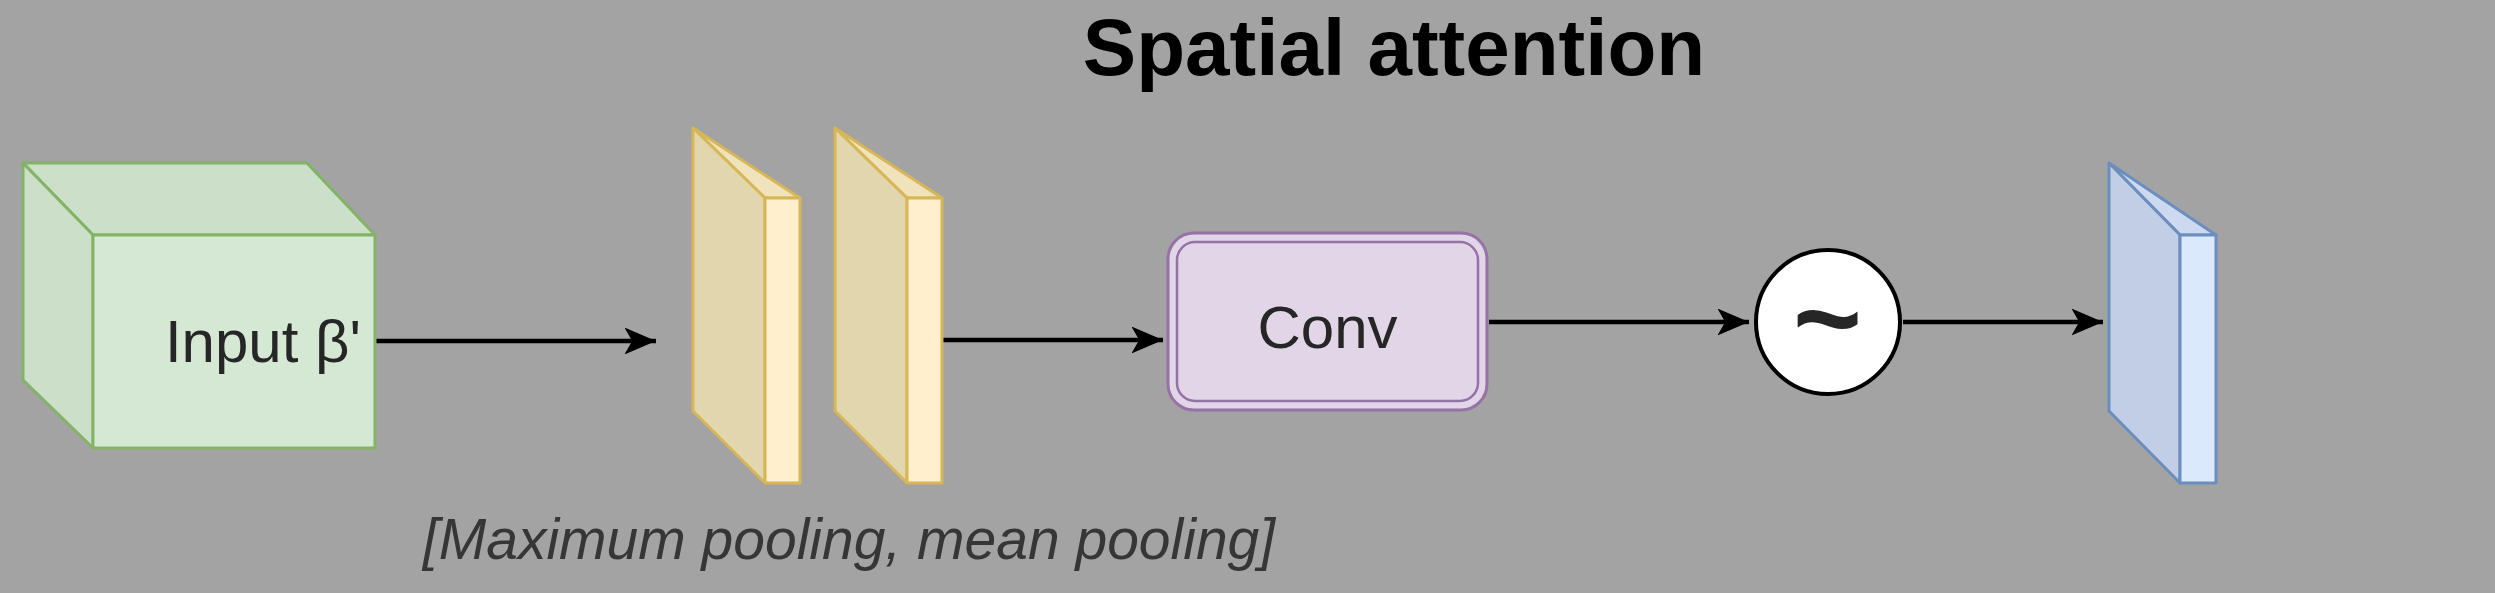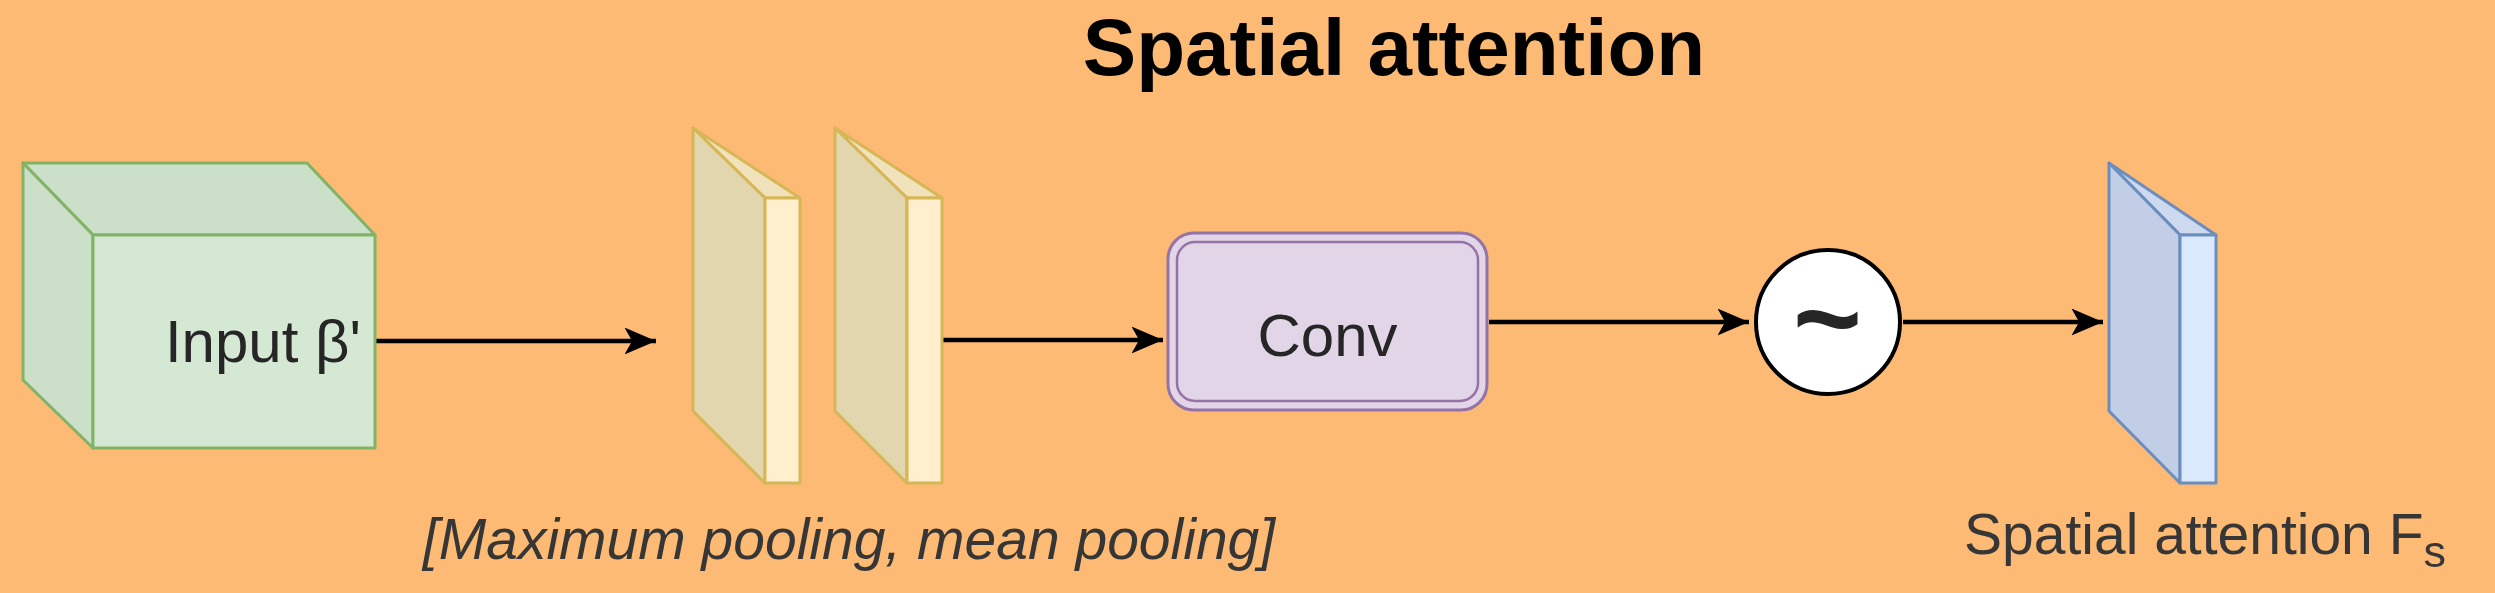--- a/index.html
+++ b/index.html
@@ -1,20 +1,20 @@
 <!DOCTYPE html>
 <html><head>
 <meta charset="utf-8">
 <style>
   html, body { margin: 0; padding: 0; background: #ffffff; }
   .canvas {
     position: relative;
     width: 2495px;
     height: 593px;
-    background: #fdba74;
+    background: #a3a3a3;
     font-family: "Liberation Sans", "DejaVu Sans", sans-serif;
     overflow: hidden;
   }
   .layer {
     position: absolute;
     left: 0; top: 0;
     width: 2495px; height: 593px;
   }
   .txt {
     position: absolute;
@@ -30,21 +30,21 @@
     color: #000000;
   }
   .node-label {
     display: flex;
     align-items: center;
     justify-content: center;
     font-size: 60px;
     color: #262626;
   }
   .input-label  { left: 93px;  top: 235px; width: 340px; height: 213px; text-align: right; }
-  .conv-label   { left: 1168px; top: 233px; width: 319px; height: 206px; }
+  .conv-label   { left: 1168px; top: 225px; width: 319px; height: 206px; }
   .tilde-label  {
     left: 1756px; top: 251px; width: 143px; height: 142px;
     font-size: 118px; font-weight: bold;
     transform: translateY(-4px);
   }
   .caption { font-size: 57px; color: #363636; }
   .pooling-caption { left: 849px;  top: 511px; transform: translateX(-50%); font-style: italic; }
   .output-caption  { left: 2205px; top: 506px; transform: translateX(-50%); }
   .subscript {
     display: inline-block;
@@ -105,17 +105,14 @@
   <div class="txt title">Spatial attention</div>
 
   <div class="txt node-label input-label">Input β'</div>
 
   <div class="txt caption pooling-caption">[Maximum pooling, mean pooling]</div>
 
   <div class="txt node-label conv-label">Conv</div>
 
   <div class="txt node-label tilde-label">~</div>
 
-  <div class="txt caption output-caption">
-    <span>Spatial attention F</span><span class="subscript">s</span>
-  </div>
 
 </div>
 
 </body></html>

